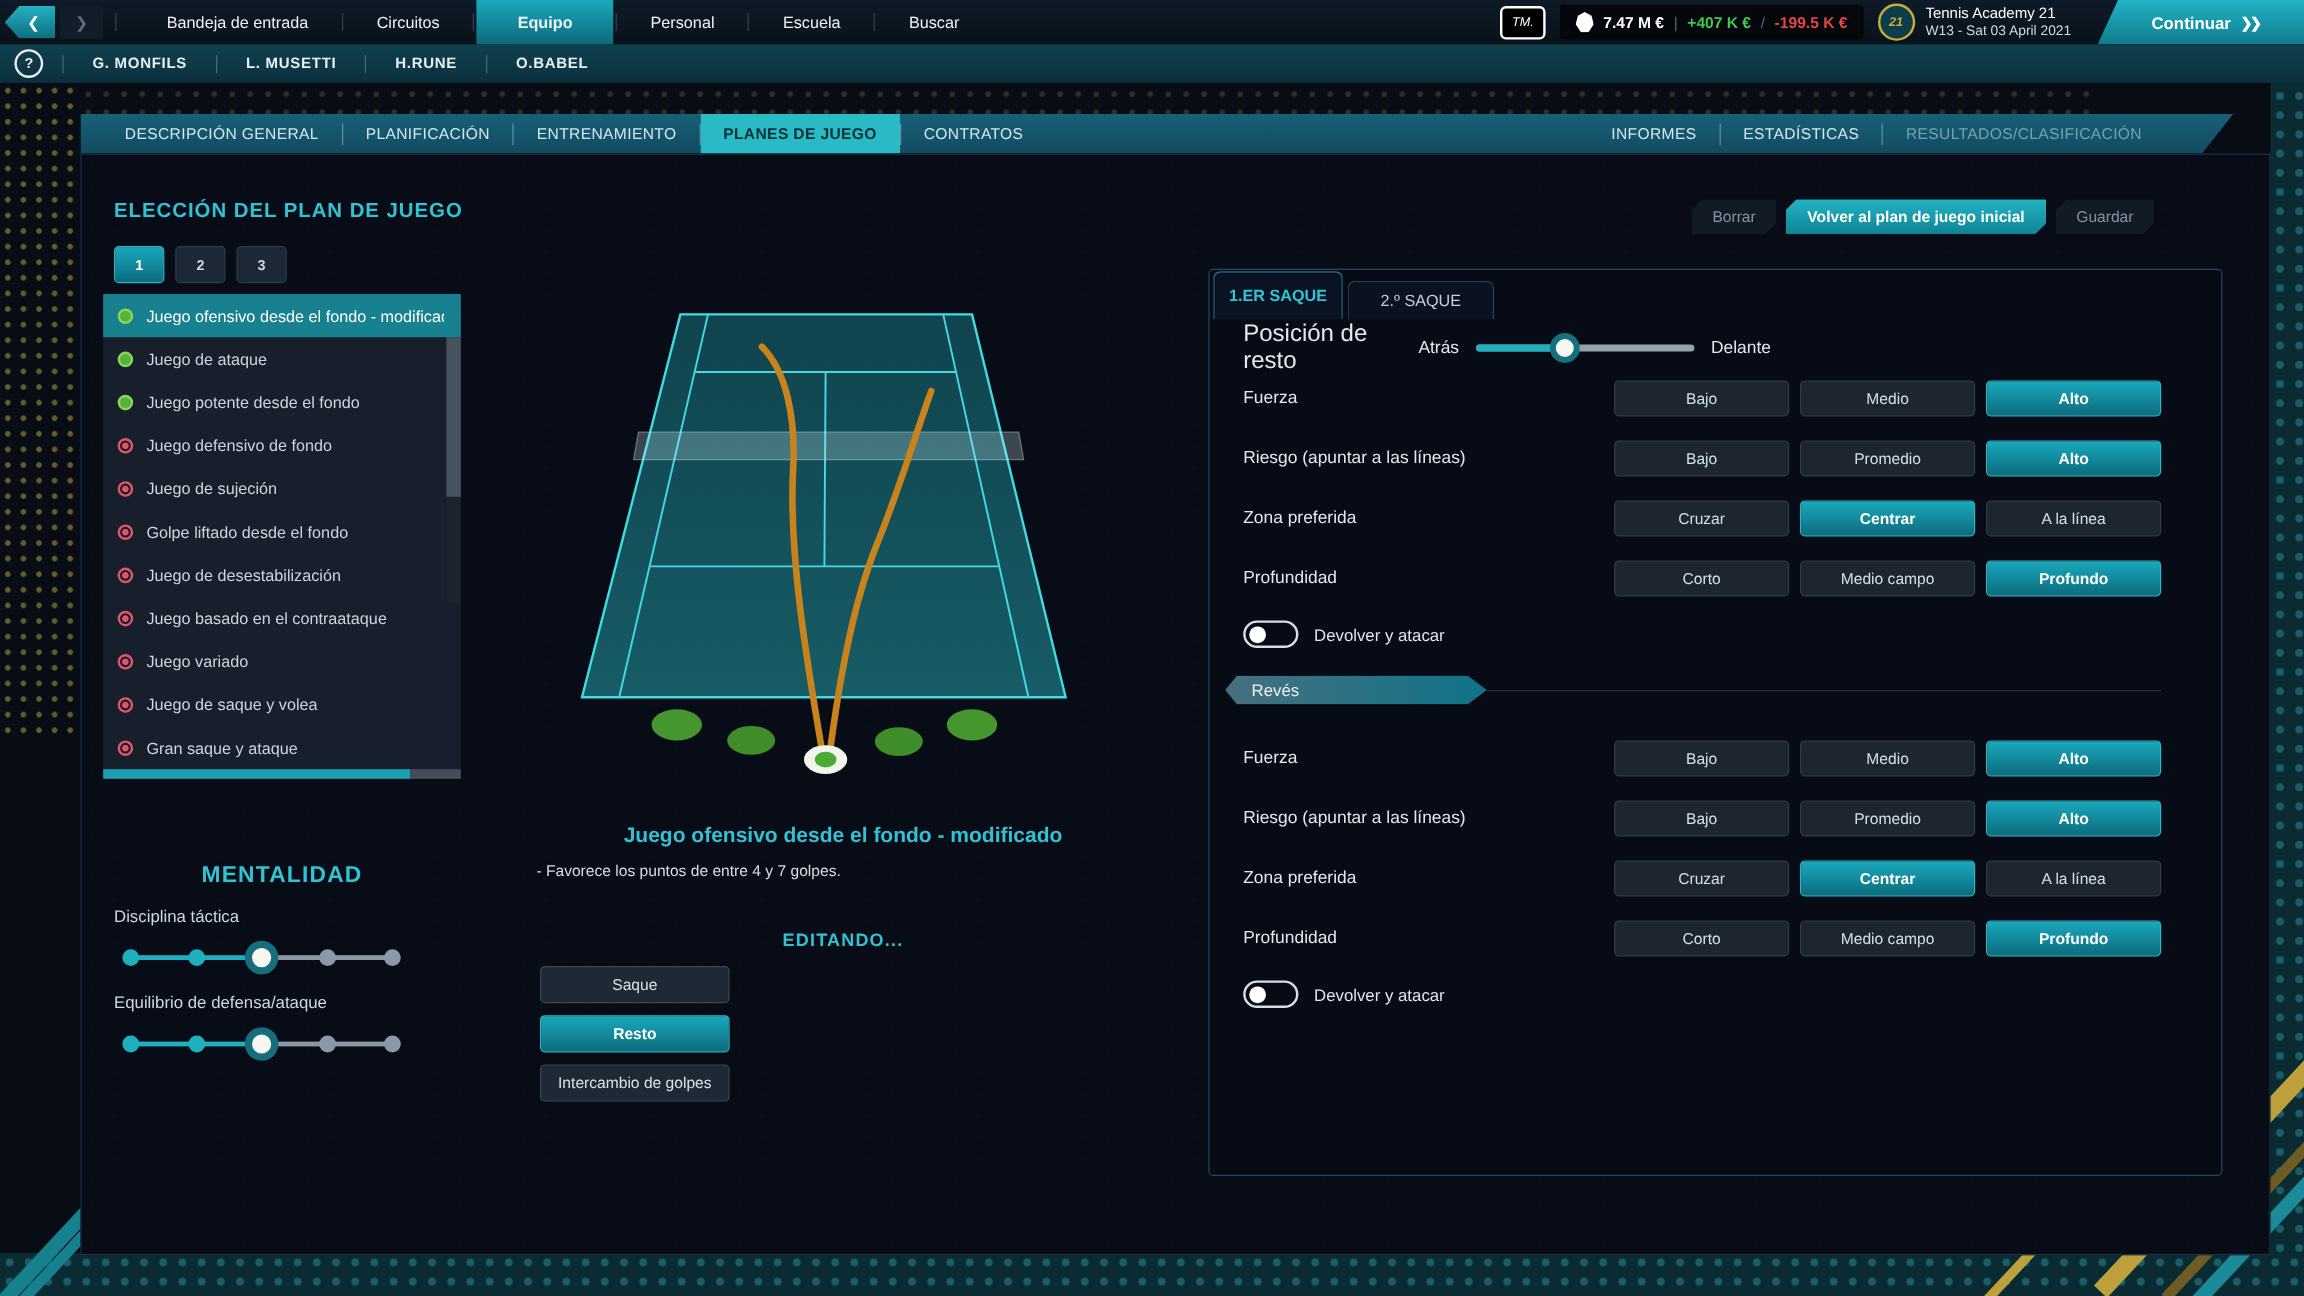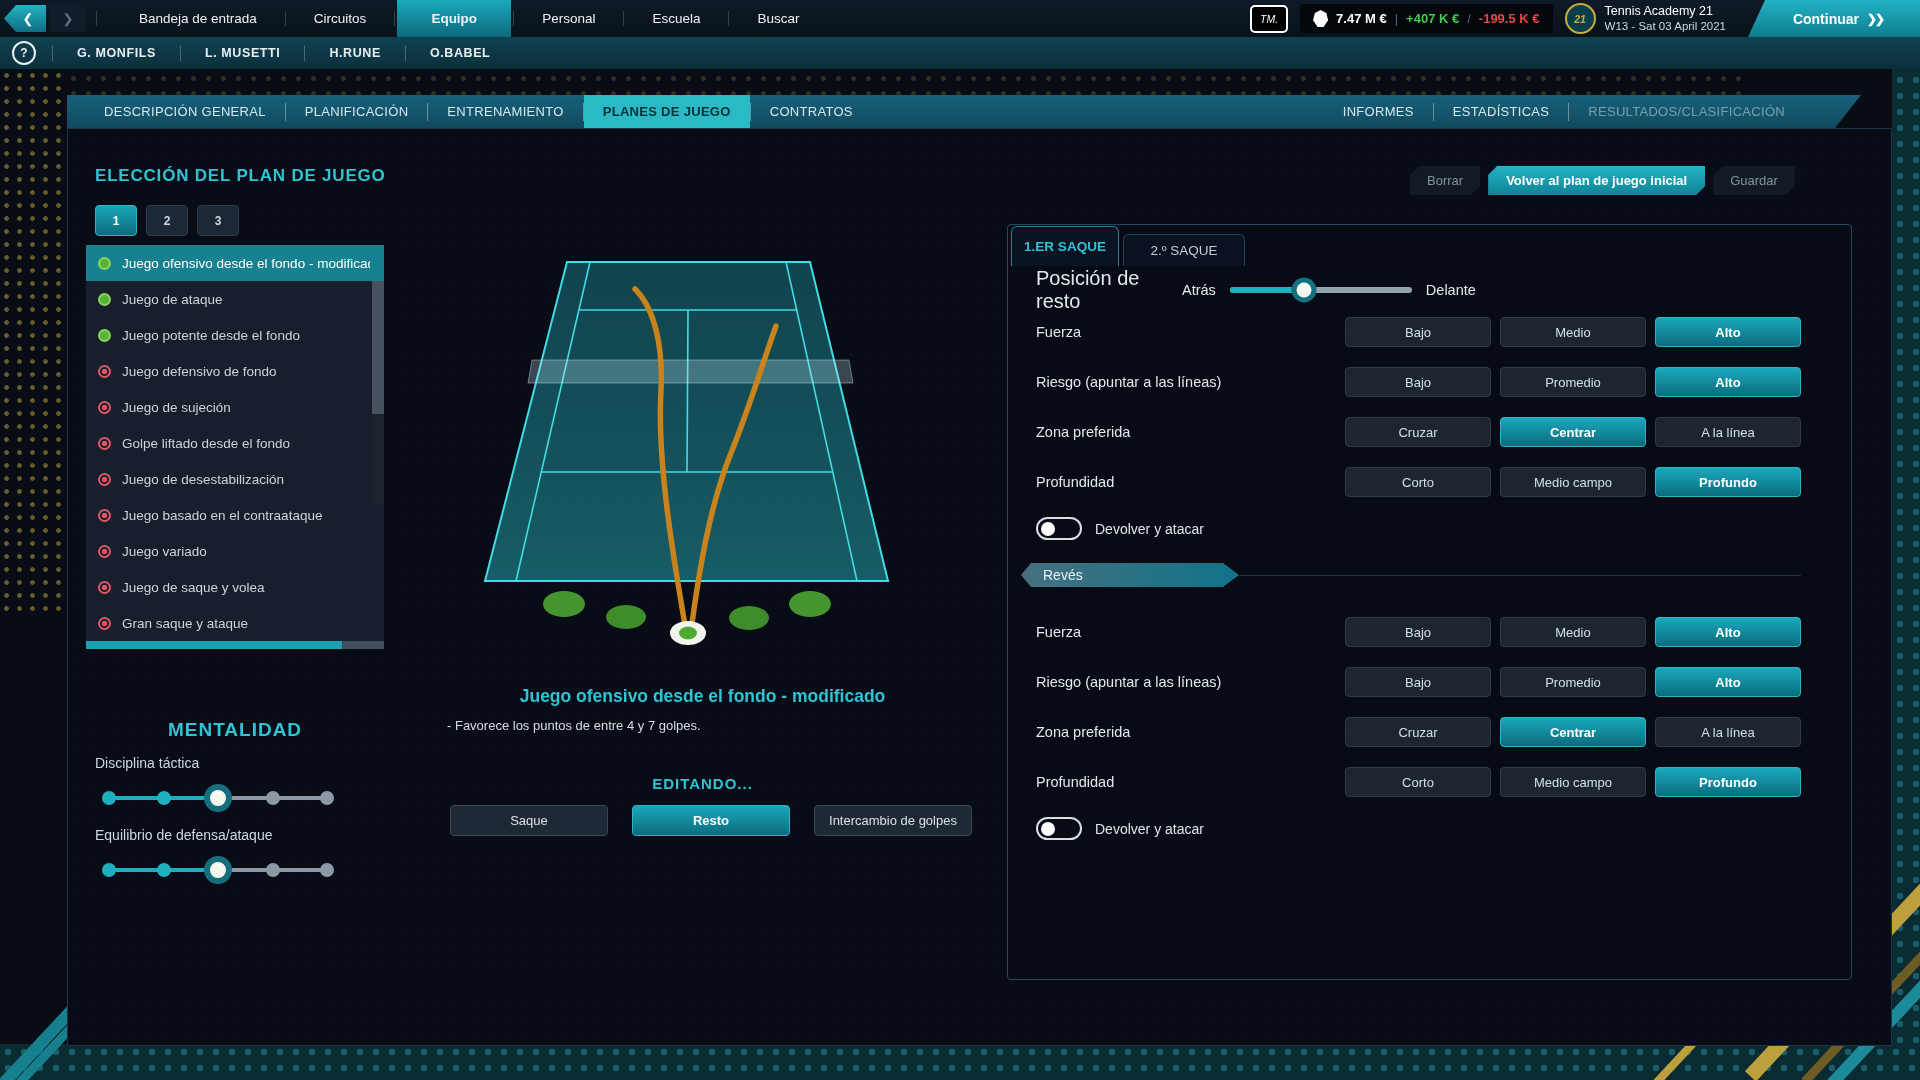--- a/index.html
+++ b/index.html
@@ -137,21 +137,21 @@
   .m-dot.cur{width:16px;height:16px;background:#f6f7ef;border:6px solid #156d7d;}
 
   
   #court{position:absolute;left:460px;top:240px;z-index:8;}
   #detail-title{position:absolute;left:445px;top:686px;width:515px;text-align:center;z-index:8;
     font-size:17.5px;font-weight:bold;color:#2fc3d4;}
   #detail-notes{position:absolute;left:447px;top:716px;width:515px;z-index:8;
     font-size:13px;color:#d7dee4;line-height:19px;}
   #detail-status{position:absolute;left:445px;top:775px;width:515px;text-align:center;z-index:8;
     font-size:15px;font-weight:bold;letter-spacing:1px;color:#2fc3d4;}
-  #phases{position:absolute;left:450px;top:805px;z-index:8;display:flex;gap:24px;}
+  #phases{position:absolute;left:450px;top:805px;z-index:8;display:flex;gap:10px;flex-direction:column;}
   .phase-btn{height:31px;min-width:158px;padding:0 14px;border-radius:4px;background:#1f2935;
     border:1px solid #3a4754;color:#d9e0e6;font-size:13px;display:flex;align-items:center;
     justify-content:center;box-sizing:border-box;}
   .phase-btn.active{background:linear-gradient(180deg,#1aa8bc,#0c6c7e);border-color:#2fb5c5;
     color:#fff;font-weight:bold;}
 
   
   #serve-panel{position:absolute;left:1007px;top:224px;width:845px;height:756px;z-index:8;
     background:#060b15;border:1px solid #264763;border-radius:4px;box-sizing:border-box;}
   .serve-tab{position:absolute;display:flex;align-items:center;justify-content:center;

